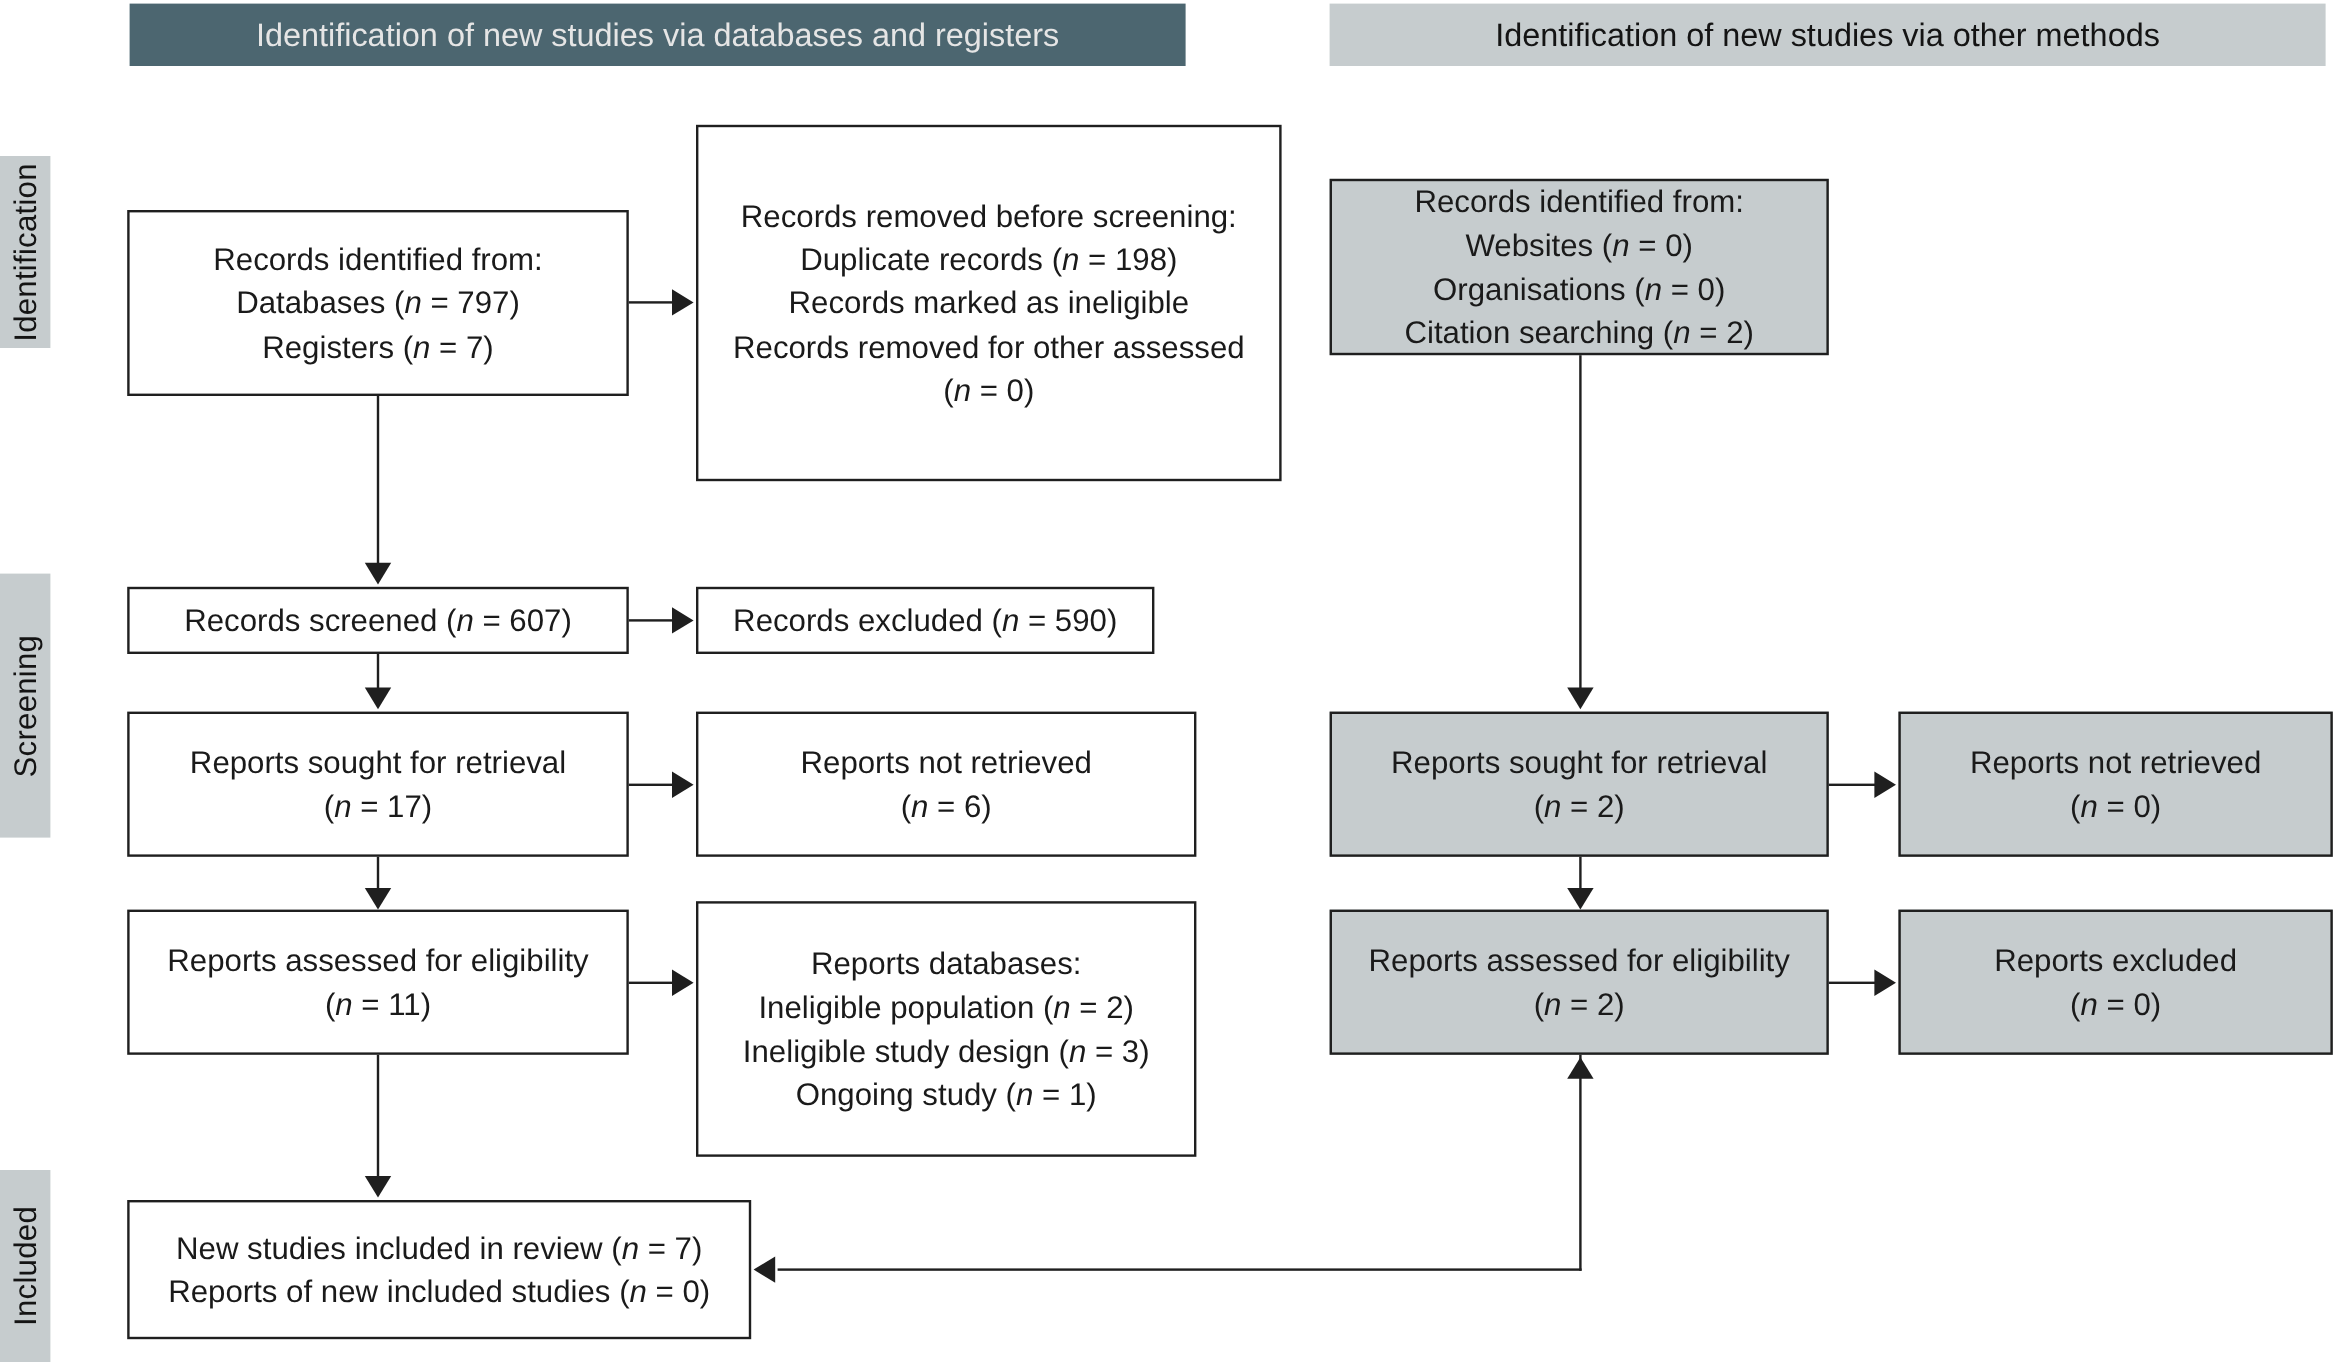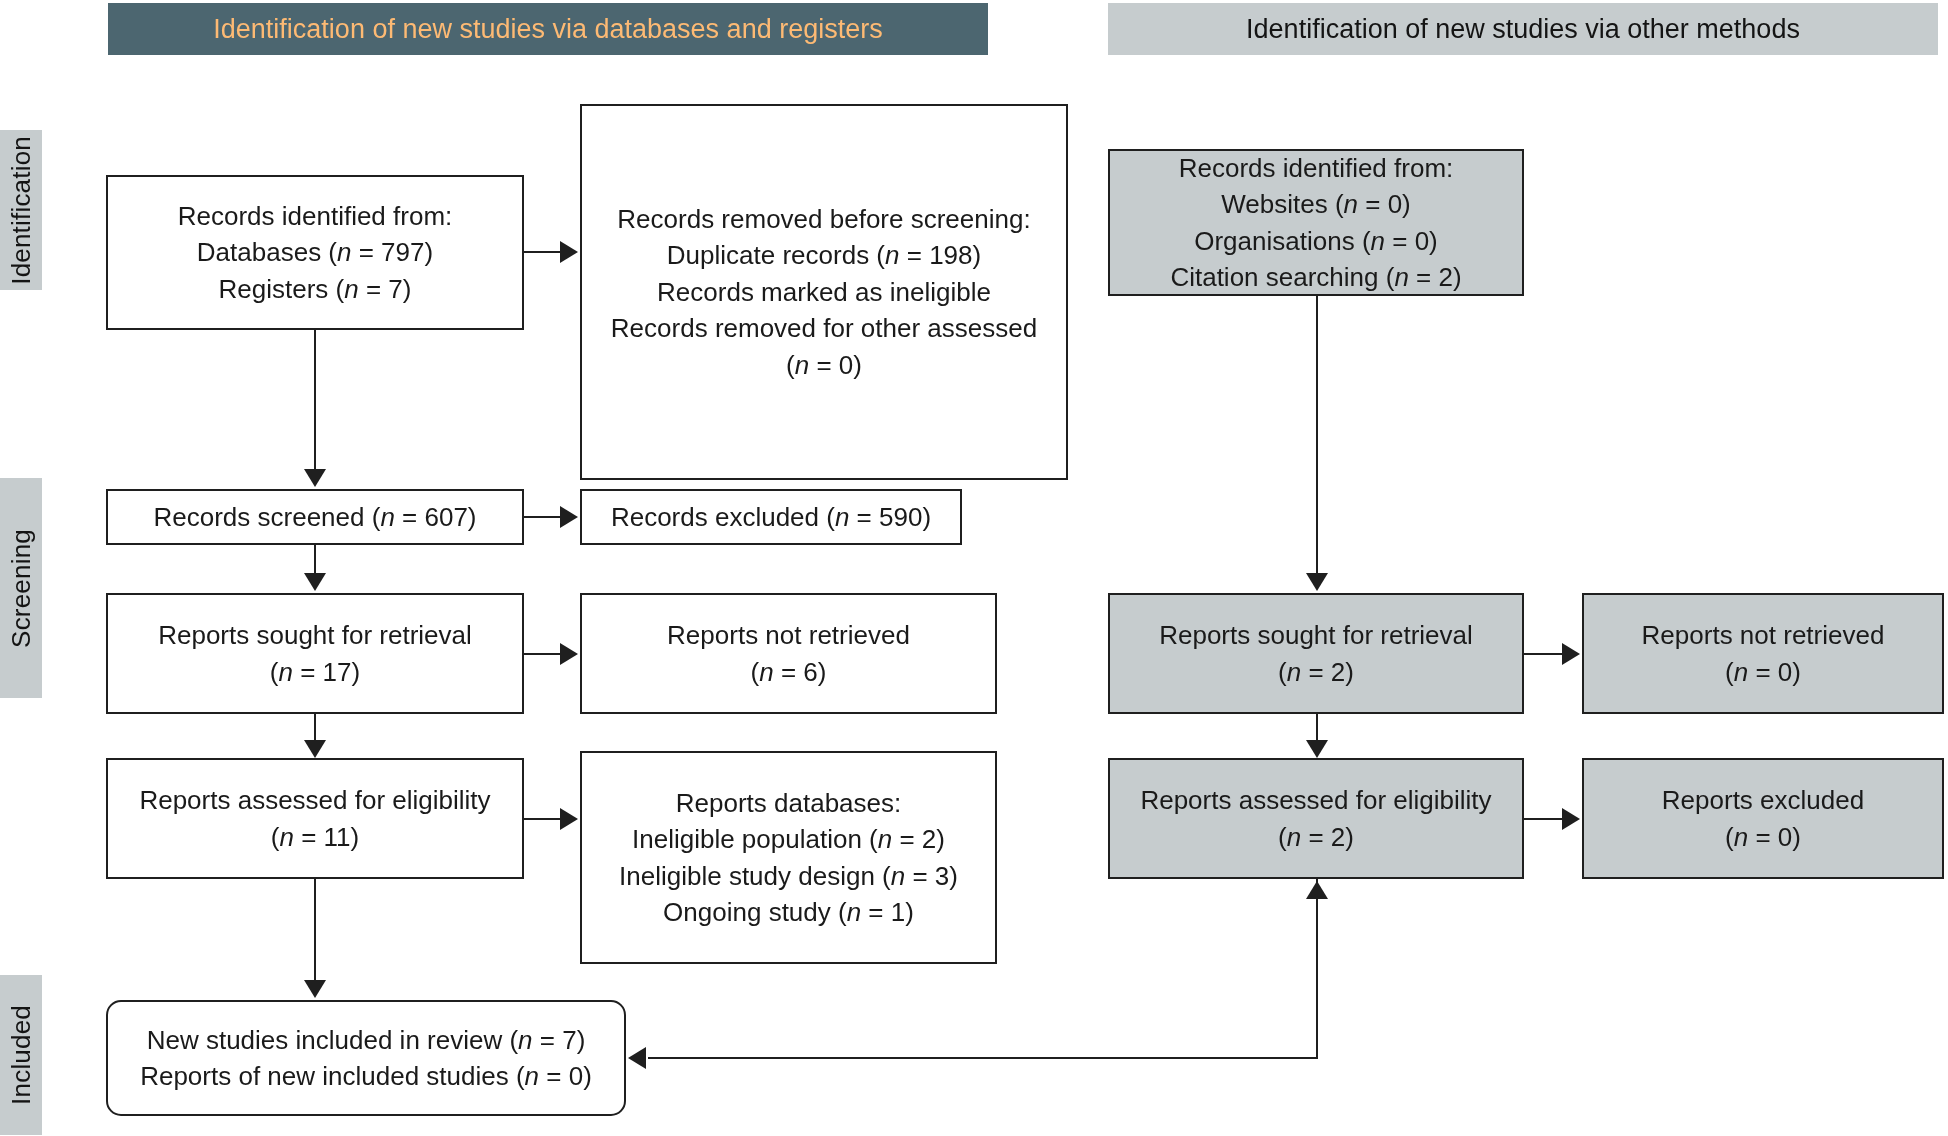--- a/index.html
+++ b/index.html
@@ -41,21 +41,21 @@
     position: absolute;
     display: flex;
     align-items: center;
     justify-content: center;
     font-size: 27px;
     text-align: center;
     box-sizing: border-box;
   }
   .section-header.dark {
     background: #4c6670;
-    color: #fdba74;
+    color: #e5e5e5;
   }
   .section-header.light {
     background: #c6ccce;
     color: #141414;
   }
 
   
   .node {
     position: absolute;
     box-sizing: border-box;
@@ -134,21 +134,21 @@
   <div class="section-header light" style="left:1108px; top:3px; width:830px; height:52px;">
     <span>Identification of new studies via other methods</span>
   </div>
 
   <div class="node" style="left:106px; top:175px; width:418px; height:155px;">
       <span class="ln">Records identified from:</span>
       <span class="ln">Databases (<i class="v">n</i> = 797)</span>
       <span class="ln">Registers (<i class="v">n</i> = 7)</span>
     </div>
 
-  <div class="node" style="left:580px; top:104px; width:488px; height:376px;">
+  <div class="node" style="left:580px; top:104px; width:488px; height:297px;">
       <span class="ln">Records removed before screening:</span>
       <span class="ln">Duplicate records (<i class="v">n</i> = 198)</span>
       <span class="ln">Records marked as ineligible</span>
       <span class="ln">Records removed for other assessed</span>
       <span class="ln">(<i class="v">n</i> = 0)</span>
     </div>
 
   <div class="node" style="left:106px; top:489px; width:418px; height:56px;">
       <span class="ln">Records screened (<i class="v">n</i> = 607)</span>
     </div>
@@ -172,21 +172,21 @@
       <span class="ln">(<i class="v">n</i> = 11)</span>
     </div>
 
   <div class="node" style="left:580px; top:751px; width:417px; height:213px;">
       <span class="ln">Reports databases:</span>
       <span class="ln">Ineligible population (<i class="v">n</i> = 2)</span>
       <span class="ln">Ineligible study design (<i class="v">n</i> = 3)</span>
       <span class="ln">Ongoing study (<i class="v">n</i> = 1)</span>
     </div>
 
-  <div class="node" style="left:106px; top:1000px; width:520px; height:116px;border-radius:15px;">
+  <div class="node" style="left:106px; top:1000px; width:520px; height:116px;">
       <span class="ln">New studies included in review (<i class="v">n</i> = 7)</span>
       <span class="ln">Reports of new included studies (<i class="v">n</i> = 0)</span>
     </div>
 
   <div class="node grey" style="left:1108px; top:149px; width:416px; height:147px;">
       <span class="ln">Records identified from:</span>
       <span class="ln">Websites (<i class="v">n</i> = 0)</span>
       <span class="ln">Organisations (<i class="v">n</i> = 0)</span>
       <span class="ln">Citation searching (<i class="v">n</i> = 2)</span>
     </div>

